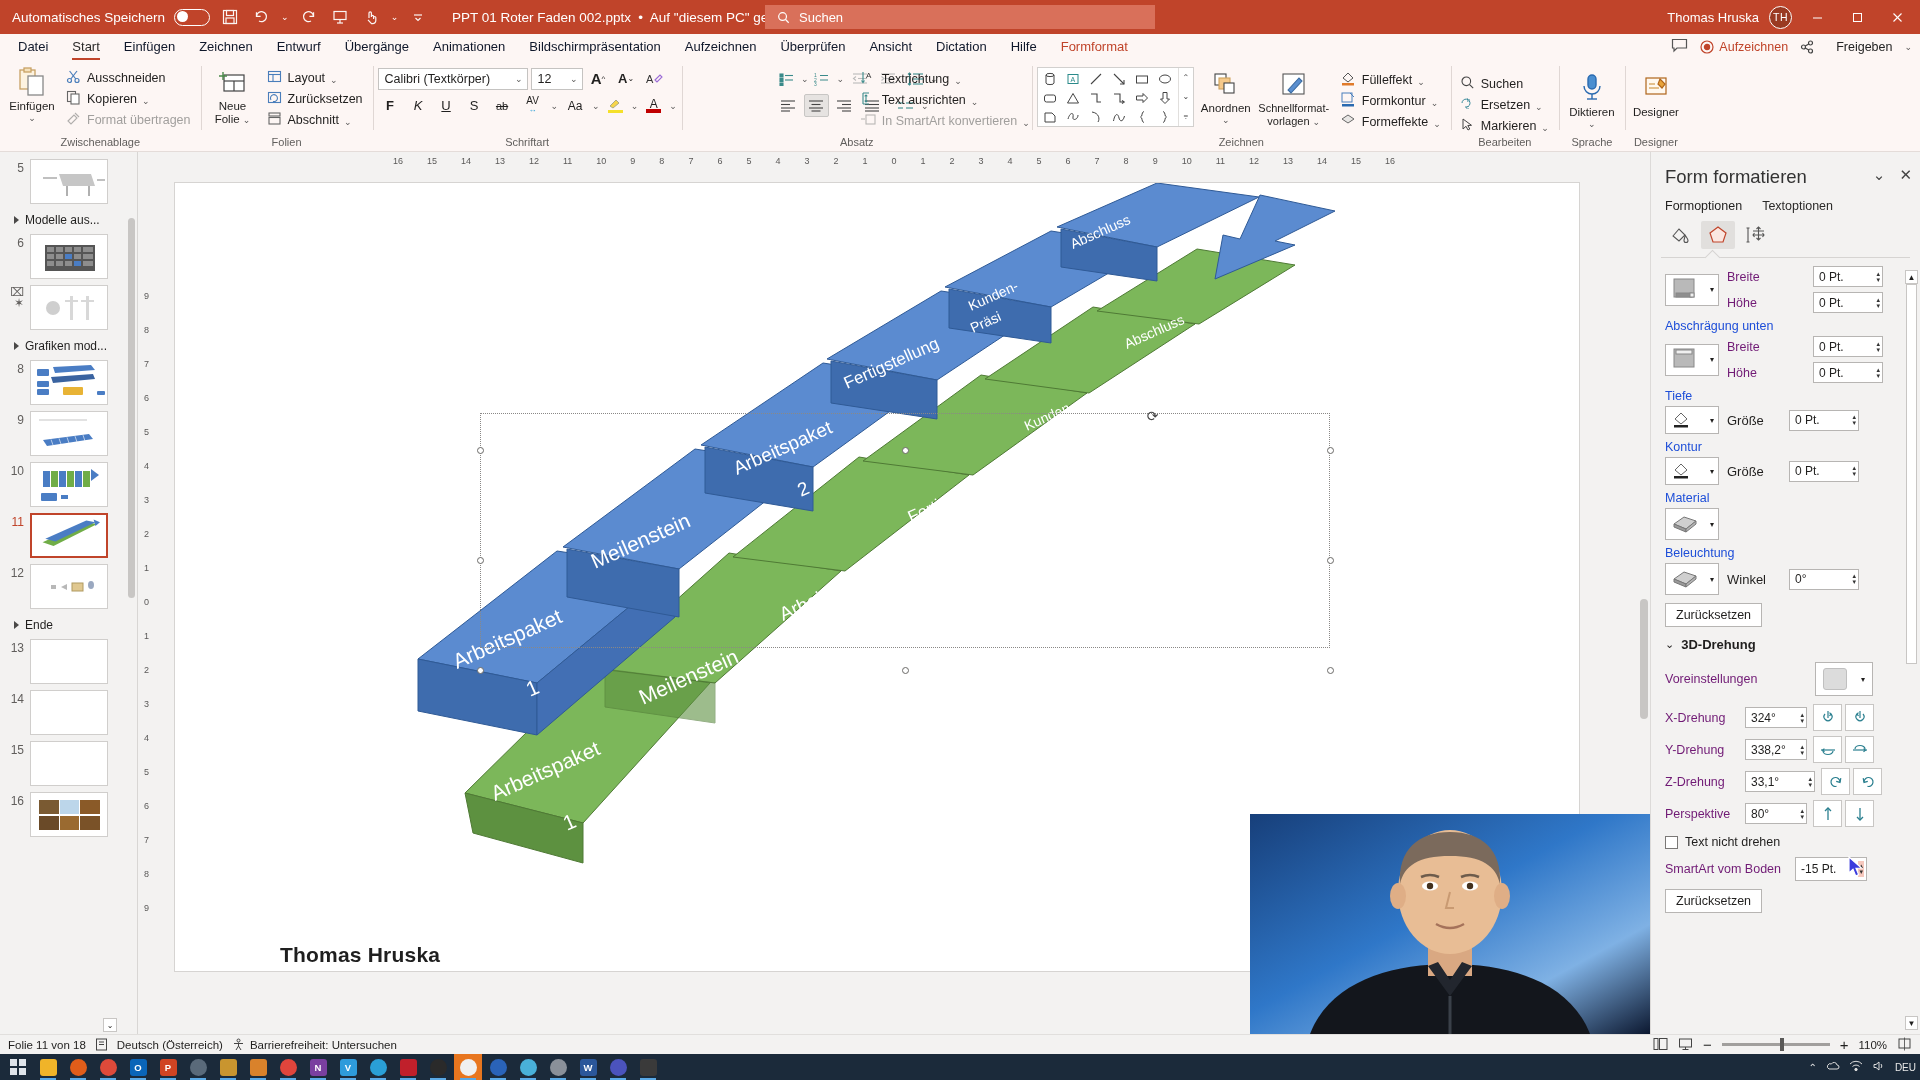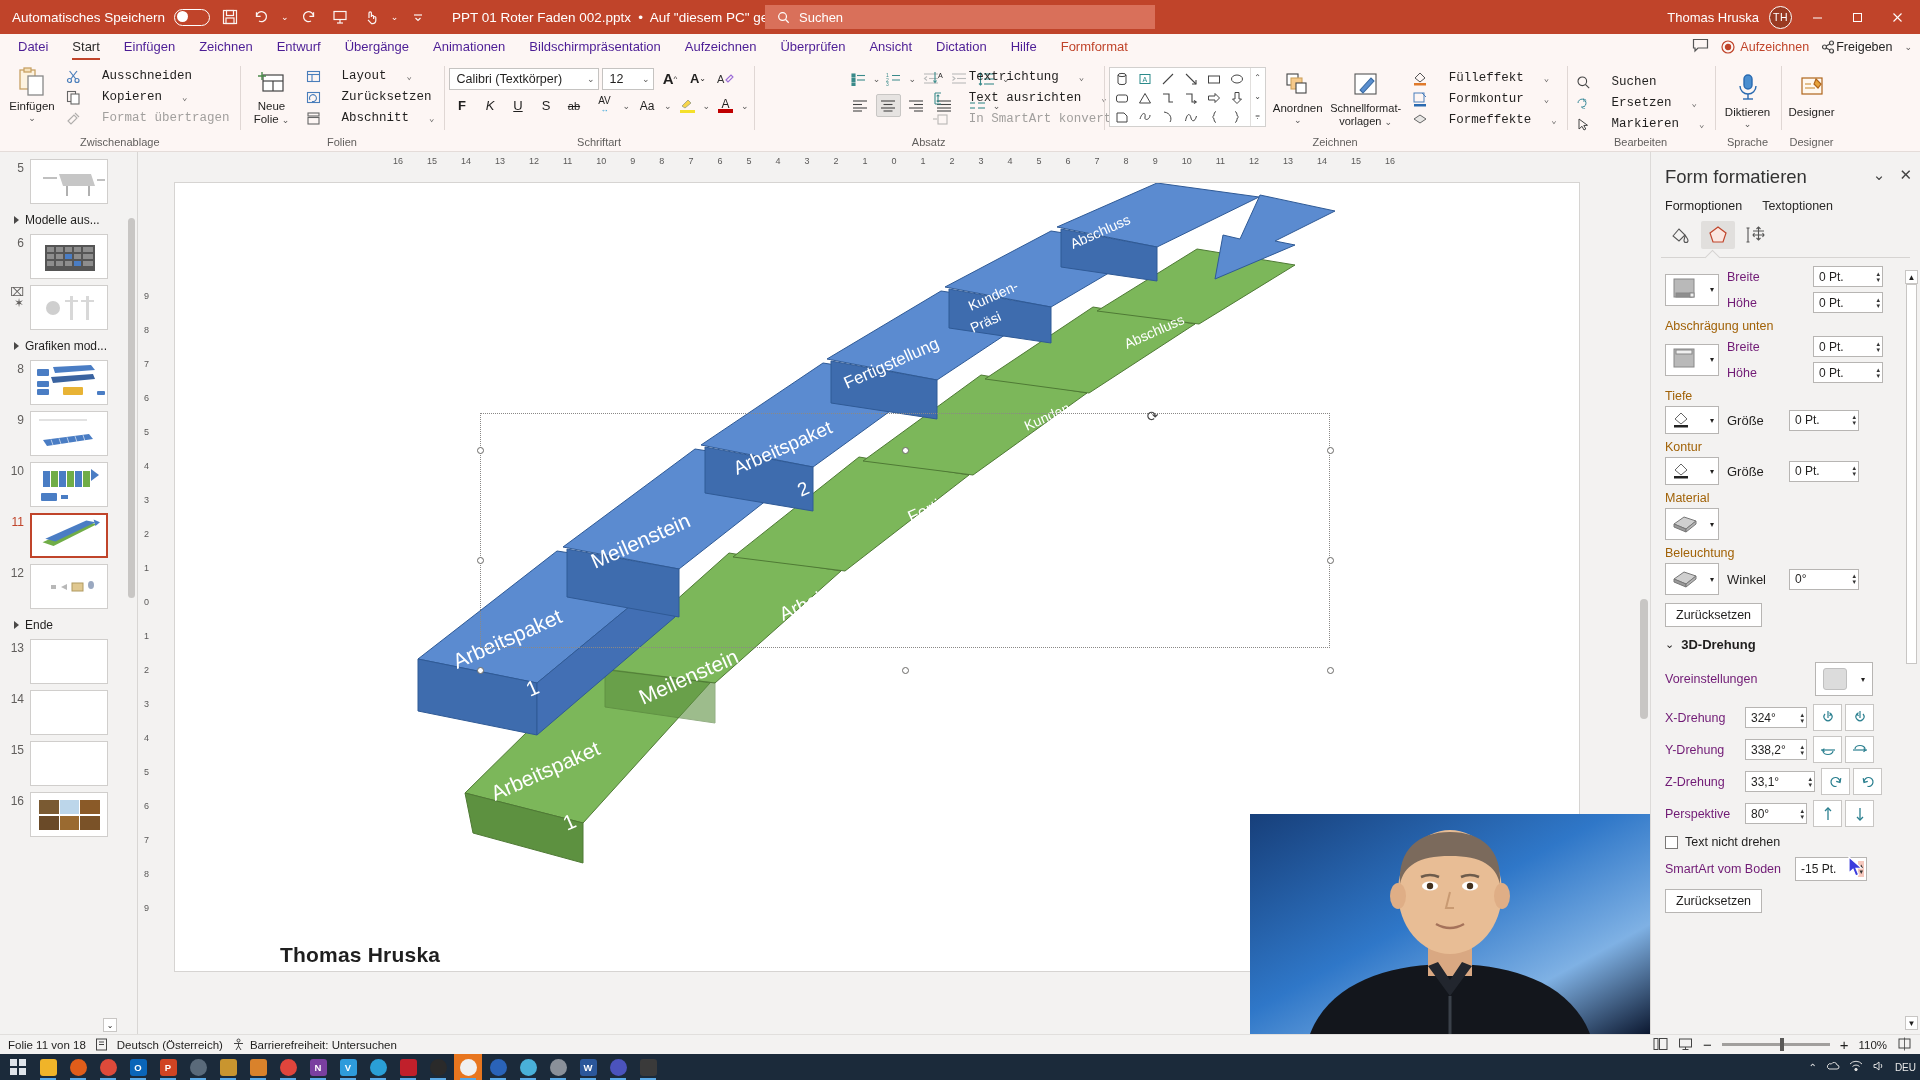--- a/index.html
+++ b/index.html
@@ -45,21 +45,21 @@
     color:#fff;font-size:10.5px;display:flex;align-items:center;justify-content:center;
     letter-spacing:.4px;
   }
   .winbtn{ width:30px;height:34px;display:flex;align-items:center;justify-content:center;font-size:13px;}
   
   #menubar{
     height:26px; background:#fdf6f4; display:flex; align-items:center;
     padding-left:6px; gap:0px; font-size:13px; position:relative;
   }
   .menu-item{
-    padding:3px 12px 4px 12px; color:#4c1d95; cursor:default; white-space:nowrap;
+    padding:3px 12px 4px 12px; color:#0f172a; cursor:default; white-space:nowrap;
     position:relative;
   }
   .menu-item.active{ color:#2b2a29; }
   .menu-item.active::after{
     content:"";position:absolute;left:12px;right:12px;bottom:-2px;height:2.5px;background:#c0442a;
   }
   .menu-item.contextual{ color:#c0442a; }
   
   #ribbon{
     height:92px; background:#fdf6f4; display:flex; align-items:stretch;
@@ -76,22 +76,22 @@
   .bigbtn{
     display:flex;flex-direction:column;align-items:center;justify-content:flex-start;
     width:54px;padding:2px 2px 0 2px; font-size:11.5px; color:#201f1e; text-align:center;
     line-height:1.15;
   }
   .bigbtn .ic{ height:30px;display:flex;align-items:flex-end;justify-content:center;}
   .bigbtn .cap{ padding-top:3px; }
   .bigbtn .cap .cv{font-size:9px;display:block;color:#555;}
   .smallcol{ display:flex; flex-direction:column; gap:1px; padding-top:1px;}
   .smallbtn{
-    display:flex;align-items:center;gap:20px;padding:1.5px 5px 1.5px 3px;
-    font-size:12.5px;color:#201f1e;white-space:nowrap;border-radius:2px;font-family:Liberation Mono, monospace;
+    display:flex;align-items:flex-end;gap:5px;padding:1.5px 5px 1.5px 3px;
+    font-size:12.5px;color:#201f1e;white-space:nowrap;border-radius:2px;
   }
   .smallbtn.disabled{ color:#a19f9d; }
   .smallbtn .ic{width:17px;height:17px;display:flex;align-items:center;justify-content:center;}
   .chev{font-size:9px;color:#5a5958;}
   .fontrow{ display:flex;align-items:center;gap:3px;}
   .combo{
     height:22px;border:1px solid #c5c3c1;background:#fff;display:flex;align-items:center;
     padding:0 4px 0 6px;font-size:12.5px;justify-content:space-between;
   }
   .iconbtn{
@@ -166,21 +166,21 @@
   .rp-tabs .t.sel{ color:#201f1e; }
   .rp-icons{ display:flex;gap:4px;padding:8px 0 0 12px; position:relative;}
   .rp-ic{ width:34px;height:28px;display:flex;align-items:center;justify-content:center;border-radius:2px;}
   .rp-ic.sel{ background:#e1dfdd; }
   .rp-sep{ height:1px;background:#d6d4d2;margin:8px 10px 0 10px; position:relative;}
   .rp-sep::after{
     content:"";position:absolute;left:46px;top:-5px;width:10px;height:10px;background:#f3f2f1;
     border-left:1px solid #d6d4d2;border-top:1px solid #d6d4d2;transform:rotate(45deg);
   }
   .rp-body{ padding:6px 26px 0 14px; position:relative;}
-  .rp-label{ font-size:12.5px;color:#a16207;padding:6px 0 3px 0;}
+  .rp-label{ font-size:12.5px;color:#1d4ed8;padding:6px 0 3px 0;}
   .rp-row{ display:flex;align-items:center;gap:8px; margin-top:4px;}
   .swbox{
     width:54px;height:28px;border:1px solid #b7b5b3;background:#fff;display:flex;
     align-items:center;justify-content:space-between;padding:0 4px 0 4px;
   }
   .spin{
     width:70px;height:21px;border:1px solid #b7b5b3;background:#fff;display:flex;
     align-items:center;justify-content:space-between;padding:0 2px 0 5px;font-size:12px;
   }
   .spin .arrows{display:flex;flex-direction:column;line-height:6px;font-size:7px;color:#333;}
@@ -336,21 +336,21 @@
       <svg width="17" height="15" viewBox="0 0 17 15" fill="none" stroke="#555" stroke-width="1.2">
         <path d="M1.5 1.5 H15.5 V10 H6 L3 13 V10 H1.5 Z"></path>
         </svg></span>
     <span style="display:flex;align-items:center;gap:5px;color:#c0442a;font-size:12.5px">
       <svg width="14" height="14" viewBox="0 0 14 14" fill="none" stroke="#c0442a" stroke-width="1.2">
         <circle cx="7" cy="7" r="6"></circle>
           <circle cx="7" cy="7" r="2.6" fill="#c0442a"></circle>
         </svg>
       <span>Aufzeichnen</span>
     </span>
-    <span style="display:flex;align-items:center;gap:1px;font-size:12.5px;color:#222">
+    <span style="display:flex;align-items:center;gap:22px;font-size:12.5px;color:#222">
       <svg width="14" height="14" viewBox="0 0 14 14" fill="none" stroke="#444" stroke-width="1.2">
         <circle cx="10.5" cy="3" r="2"></circle>
           <circle cx="3.5" cy="7" r="2"></circle>
           <circle cx="10.5" cy="11" r="2"></circle>
         <path d="M5.2 6 L8.8 4"></path>
           <path d="M5.2 8 L8.8 10"></path>
         </svg>
       <span>Freigeben</span>
     </span>
     <span class="chev">⌄</span>

